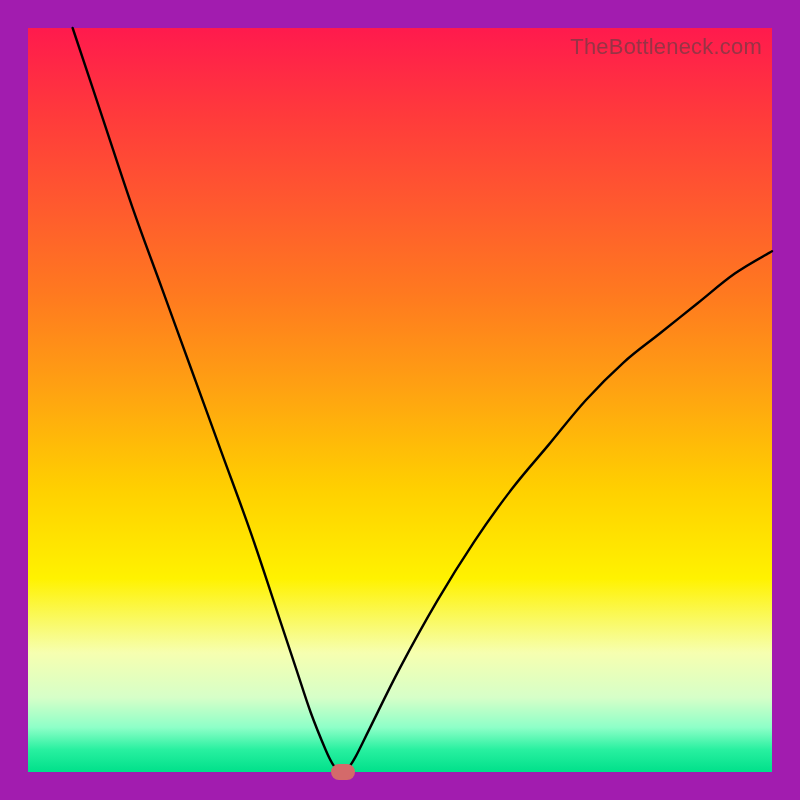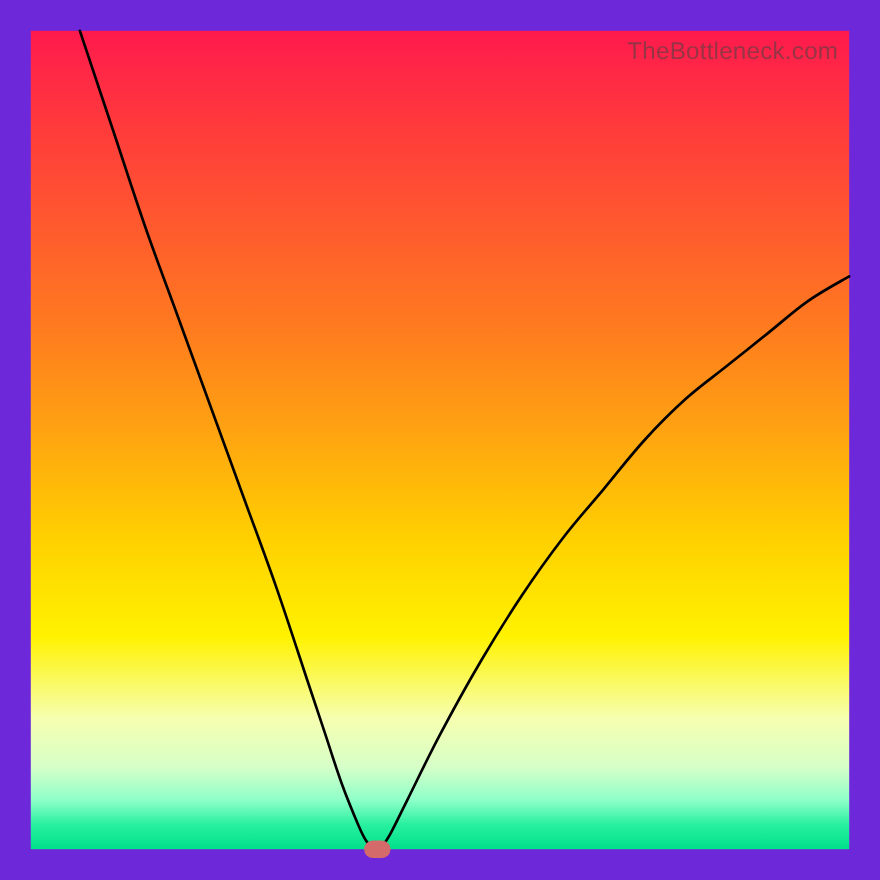--- a/index.html
+++ b/index.html
@@ -1,21 +1,21 @@
 <!DOCTYPE html>
 <html><head>
 <meta charset="utf-8">
 <style>
   * { margin: 0; padding: 0; box-sizing: border-box; }
   html, body { width: 800px; height: 800px; overflow: hidden; background: #000; }
   .frame {
     position: relative;
     width: 800px;
     height: 800px;
-    background: #6d28d9;
+    background: #a21caf;
   }
   .plot-area {
     position: absolute;
     left: 28px;
     top: 28px;
     width: 744px;
     height: 744px;
     background: linear-gradient(to bottom,
       #ff1a4d 0%,
       #ff3b3b 12%,

